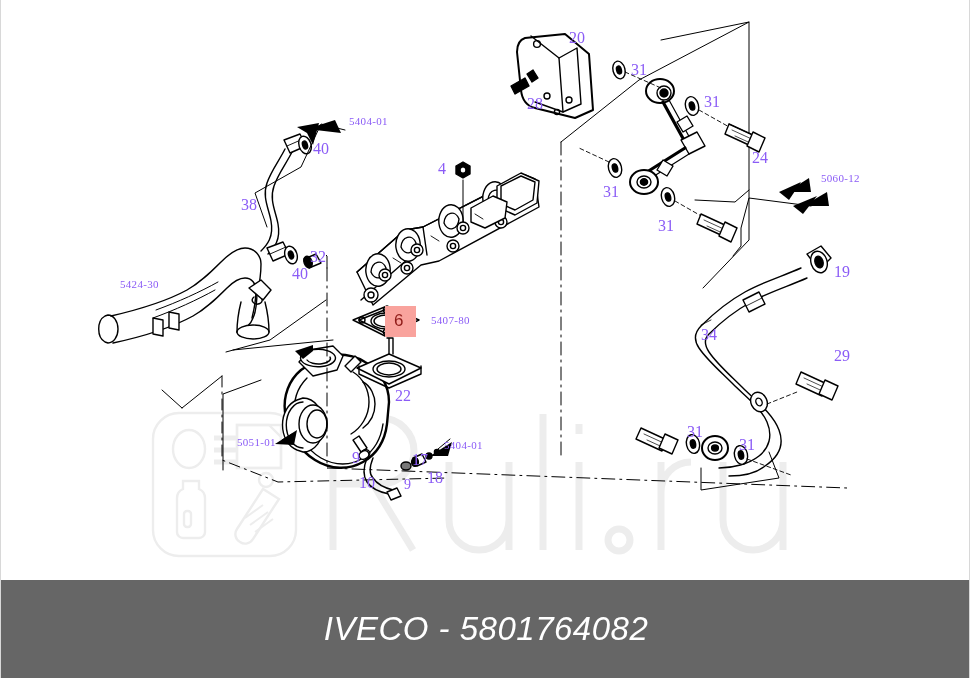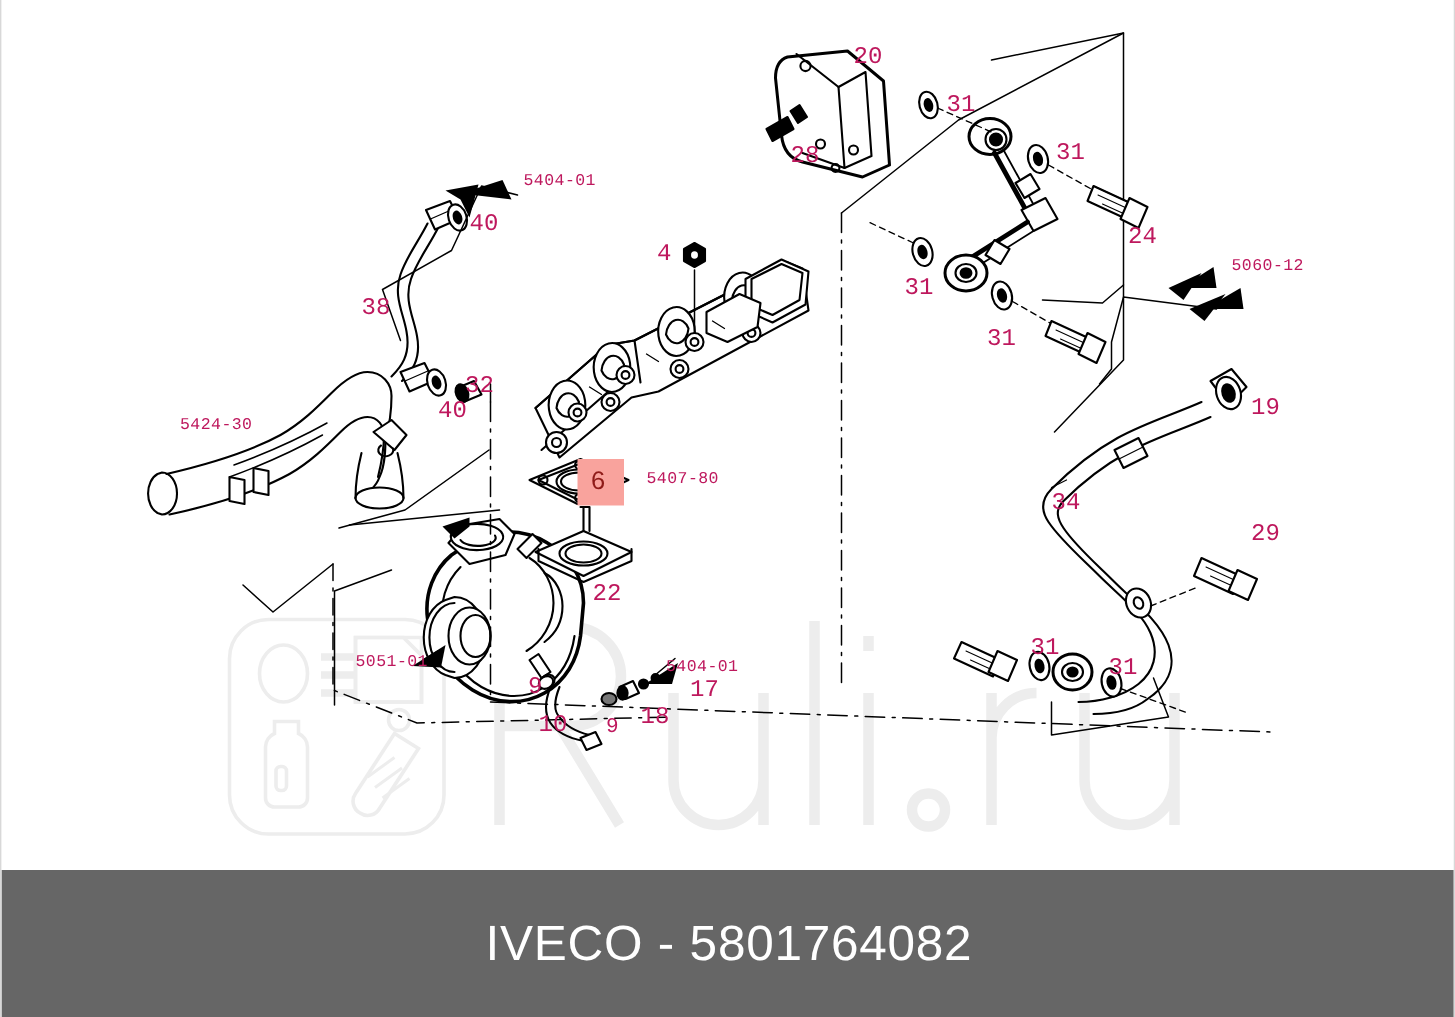--- a/index.html
+++ b/index.html
@@ -34,22 +34,22 @@
   
   #watermark {
     position: absolute;
     left: 0; top: 0;
     width: 970px; height: 580px;
     pointer-events: none;
   }
   
   .callout {
     position: absolute;
-    color: #be185d;
-    font-family: Liberation Mono, monospace;
+    color: #8b5cf6;
+    font-family: Liberation Serif, serif;
     white-space: nowrap;
     line-height: 1;
   }
   .callout.num {
     font-size: 16px;
   }
   .callout.grp {
     font-size: 11px;
     letter-spacing: 0.3px;
   }
@@ -83,20 +83,21 @@
     height: 98px;
     background: #666666;
     display: flex;
     align-items: center;
     justify-content: center;
   }
   #footer-inner {
     display: flex;
     align-items: baseline;
     gap: 38px;
+    font-style: italic;
   }
   .footer-text {
     color: #ffffff;
     font-size: 33px;
     font-family: "Liberation Sans", sans-serif;
     letter-spacing: 0.5px;
     white-space: nowrap;
   }
 </style>
 </head>
@@ -450,21 +451,21 @@
     <div class="callout num" style="left:291px; top:266px;">40</div>
     <div class="callout num" style="left:309px; top:249px;">32</div>
     <div class="callout grp" style="left:119px; top:279px;">5424-30</div>
     <div class="callout num" style="left:437px; top:161px;">4</div>
     <div class="callout grp" style="left:430px; top:273px;margin-top:42px;">5407-80</div>
     <div class="callout num" style="left:394px; top:388px;">22</div>
     <div class="callout grp" style="left:236px; top:437px;">5051-01</div>
     <div class="callout num" style="left:351px; top:450px;">9</div>
     <div class="callout num" style="left:358px; top:475px;">10</div>
     <div class="callout small" style="left:403px; top:478px;">9</div>
-    <div class="callout num" style="left:411px; top:452px;padding-left:48px;">17</div>
+    <div class="callout num" style="left:411px; top:452px;">17</div>
     <div class="callout num" style="left:426px; top:470px;">18</div>
     <div class="callout grp" style="left:443px; top:440px;">5404-01</div>
     <div class="callout num" style="left:568px; top:30px;">20</div>
     <div class="callout num" style="left:526px; top:96px;">28</div>
     <div class="callout num" style="left:630px; top:62px;">31</div>
     <div class="callout num" style="left:703px; top:94px;">31</div>
     <div class="callout num" style="left:711px; top:150px;margin-left:40px;">24</div>
     <div class="callout num" style="left:602px; top:184px;">31</div>
     <div class="callout num" style="left:657px; top:218px;">31</div>
     <div class="callout grp" style="left:820px; top:173px;">5060-12</div>

